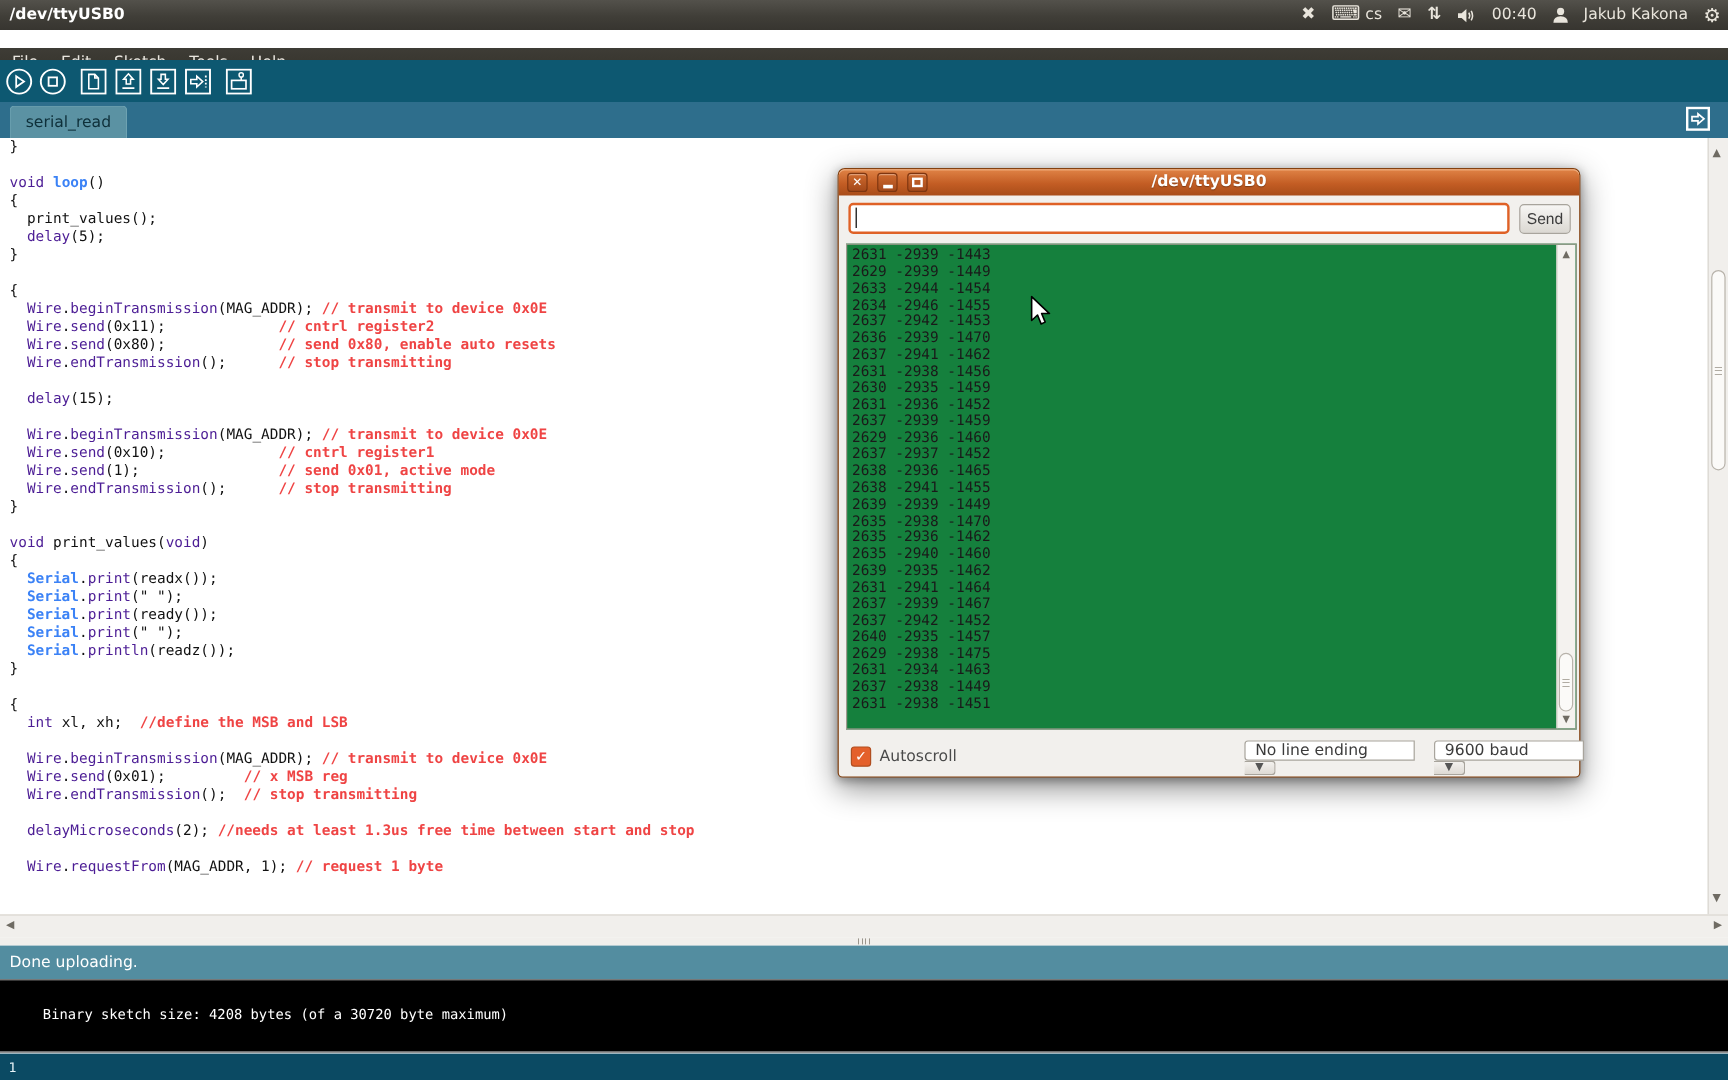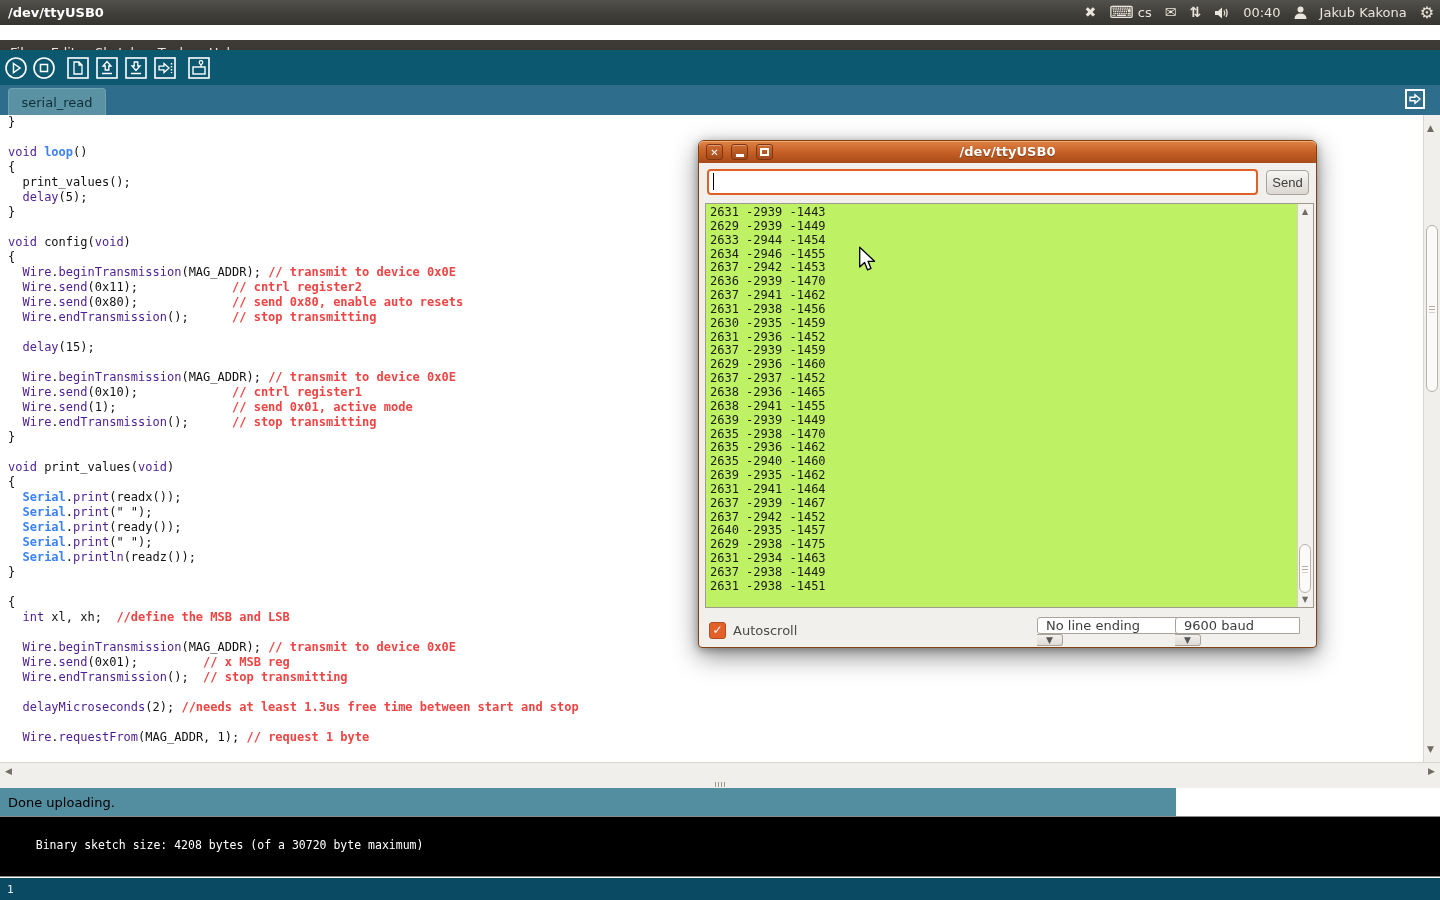--- a/index.html
+++ b/index.html
@@ -64,22 +64,22 @@
   
   .h-scroll { position:absolute; left:0; top:762px; width:1440px; height:19px;
     background:#f1efec; border-top:1px solid #d9d6d0; }
   .h-left { position:absolute; left:5px; top:3px; color:#6f6b63; font-size:9px; }
   .h-right { position:absolute; right:5px; top:3px; color:#6f6b63; font-size:9px; }
   .divider { position:absolute; left:0; top:781px; width:1440px; height:7px; background:#f1efec; }
   .divider-grip { position:absolute; left:50%; top:1px; width:10px; height:5px; transform:translateX(-50%);
     background:repeating-linear-gradient(90deg,#9a958c 0 1px,transparent 1px 3px); }
 
   
-  .statusbar { position:absolute; left:0; top:788px; width:1176px; height:28px;
-    background:#538da0; color:#000000; font-size:13px; display:flex; align-items:center; padding-left:8px; }
+  .statusbar { position:absolute; left:0; top:788px; width:1440px; height:28px;
+    background:#538da0; color:#ffffff; font-size:13px; display:flex; align-items:center; padding-left:8px; }
   .console { position:absolute; left:0; top:816px; width:1440px; height:61px;
     background:#000000; border-top:1px solid #8a8a8a; border-bottom:1px solid #8a8a8a;
     color:#ffffff; font-family:"DejaVu Sans Mono", monospace; font-size:11.5px; padding:7px 8px; white-space:pre; }
   .footer { position:absolute; left:0; top:878px; width:1440px; height:22px; background:#0b4a63;
     color:#e9f4f8; font-family:"DejaVu Sans Mono", monospace; font-size:11px;
     display:flex; align-items:center; padding-left:7px; }
 
   
   .sm-window { position:absolute; left:698px; top:140px; width:619px; height:508px;
     background:#f2f0ed; border:1px solid #83400f; border-radius:6px 6px 4px 4px;
@@ -101,38 +101,38 @@
 
   .sm-input { position:absolute; left:8px; top:28px; width:551px; height:26px;
     background:#ffffff; border:2px solid #df6126; border-radius:4px;
     font-size:13px; padding-left:4px; font-family:"DejaVu Sans", sans-serif; outline:none; }
   .sm-caret { position:absolute; left:14px; top:32px; width:1px; height:17px; background:#000; }
   .sm-send { position:absolute; left:567px; top:29px; width:43px; height:25px;
     background:linear-gradient(180deg,#f7f6f4,#dbd8d2); border:1px solid #a8a49c; border-radius:4px;
     font-size:13px; color:#3c3c3c; display:flex; align-items:center; justify-content:center; }
 
   .sm-output { position:absolute; left:6px; top:62px; width:609px; height:405px;
-    background:#bef264; border:1px solid #a19a8f; overflow:hidden; }
+    background:#15803d; border:1px solid #a19a8f; overflow:hidden; }
   #serial-out { position:absolute; left:4px; top:2px; font-family:"DejaVu Sans Mono", monospace;
     font-size:12px; line-height:13.84px; color:#1a1a1a; white-space:pre; }
   .sm-scroll { position:absolute; right:0; top:0; width:16px; height:403px;
     background:#f4f2ef; border-left:1px solid #d5d1c9; }
   .sm-scroll .up { position:absolute; left:4px; top:3px; color:#6f6b63; font-size:8px; }
   .sm-scroll .down { position:absolute; left:4px; bottom:3px; color:#6f6b63; font-size:8px; }
   .sm-thumb { position:absolute; left:1px; top:340px; width:12px; height:49px;
     background:#fbfaf8; border:1px solid #b8b3ab; border-radius:6px; }
 
   .sm-bottom { position:absolute; left:0; top:473px; width:100%; height:35px; }
   .sm-check { position:absolute; left:10px; top:8px; width:17px; height:17px;
     background:#e4602b; border:1px solid #b14e20; border-radius:3px;
     color:#ffffff; font-size:12px; font-weight:bold; line-height:15px; text-align:center; }
   .sm-autoscroll-label { position:absolute; left:34px; top:9px; font-size:13px; color:#4a4a4a; }
   .dropdown { position:absolute; top:3px; height:27px; display:flex;flex-direction:column; }
   .dd1 { left:338px; width:142px; }
-  .dd2 { left:476px; width:125px; }
+  .dd2 { left:496px; width:125px; }
   .dd-field { flex:1; background:#ffffff; border:1px solid #a8a49c; border-radius:3px 0 0 3px;
     font-size:13px; color:#3c3c3c; display:flex; align-items:center; padding-left:8px; }
   .dd-btn { width:26px; background:linear-gradient(180deg,#f3f1ee,#dedad4);
     border:1px solid #a8a49c; border-left:none; border-radius:0 3px 3px 0;
     display:flex; align-items:center; justify-content:center; color:#555; font-size:9px; }
 
   .mouse-cursor { position:absolute; left:858px; top:246px; }
 </style>
 </head>
 <body>
@@ -239,21 +239,20 @@
   <div class="editor">
     <div id="code-pre">
         <div class="cl"><span class="p">}</span></div>
         <div class="cl">&nbsp;</div>
         <div class="cl"><span class="k">void</span><span class="p"> </span><span class="b">loop</span><span class="p">()</span></div>
         <div class="cl"><span class="p">{</span></div>
         <div class="cl"><span class="p">  print_values();</span></div>
         <div class="cl"><span class="p">  </span><span class="k">delay</span><span class="p">(5);</span></div>
         <div class="cl"><span class="p">}</span></div>
         <div class="cl">&nbsp;</div>
-        <div class="cl"><span class="k">void</span><span class="p"> config(</span><span class="k">void</span><span class="p">)</span></div>
         <div class="cl"><span class="p">{</span></div>
         <div class="cl"><span class="p">  </span><span class="k">Wire</span><span class="p">.</span><span class="k">beginTransmission</span><span class="p">(MAG_ADDR); </span><span class="c">// transmit to device 0x0E</span></div>
         <div class="cl"><span class="p">  </span><span class="k">Wire</span><span class="p">.</span><span class="k">send</span><span class="p">(0x11);             </span><span class="c">// cntrl register2</span></div>
         <div class="cl"><span class="p">  </span><span class="k">Wire</span><span class="p">.</span><span class="k">send</span><span class="p">(0x80);             </span><span class="c">// send 0x80, enable auto resets</span></div>
         <div class="cl"><span class="p">  </span><span class="k">Wire</span><span class="p">.</span><span class="k">endTransmission</span><span class="p">();      </span><span class="c">// stop transmitting</span></div>
         <div class="cl">&nbsp;</div>
         <div class="cl"><span class="p">  </span><span class="k">delay</span><span class="p">(15);</span></div>
         <div class="cl">&nbsp;</div>
         <div class="cl"><span class="p">  </span><span class="k">Wire</span><span class="p">.</span><span class="k">beginTransmission</span><span class="p">(MAG_ADDR); </span><span class="c">// transmit to device 0x0E</span></div>
         <div class="cl"><span class="p">  </span><span class="k">Wire</span><span class="p">.</span><span class="k">send</span><span class="p">(0x10);             </span><span class="c">// cntrl register1</span></div>

